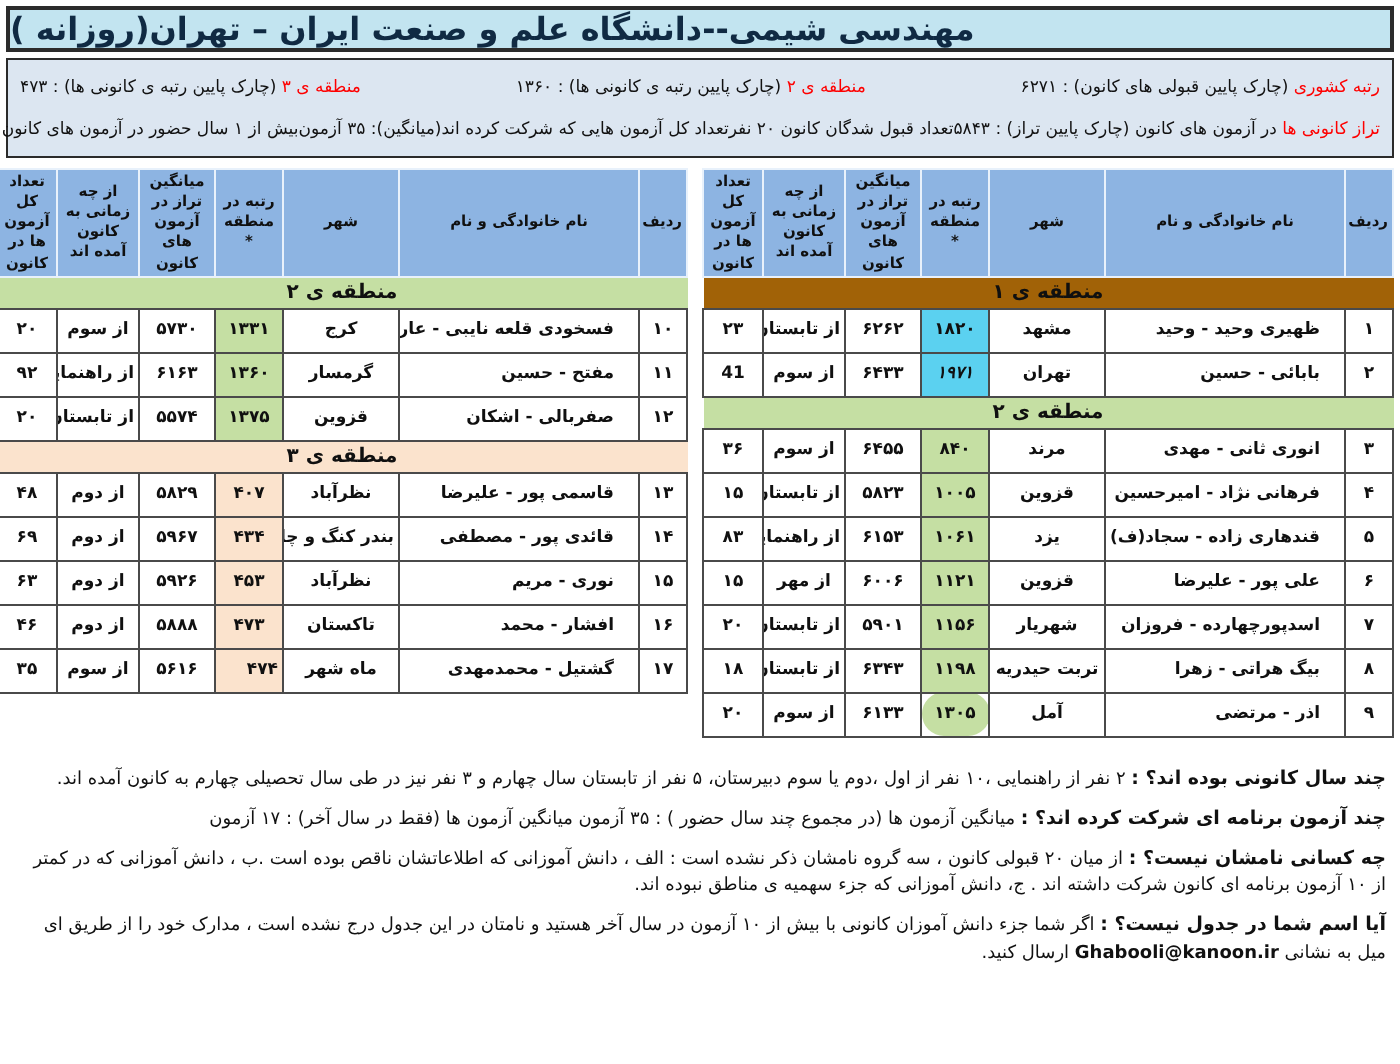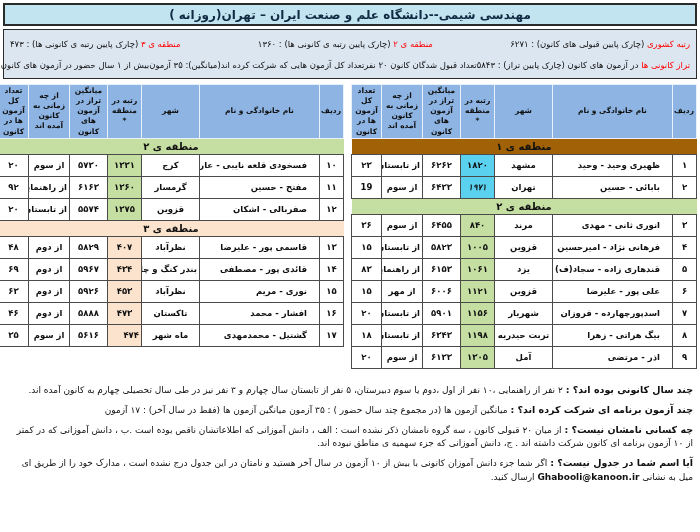--- a/index.html
+++ b/index.html
@@ -2,22 +2,22 @@
 <html lang="fa" dir="rtl"><head>
 <meta charset="utf-8">
 <style>
   * { box-sizing: border-box; margin: 0; padding: 0; }
   html,body { width: 700px; height: 532px; background:#fff; }
   body { font-family: "DejaVu Sans", sans-serif; direction: rtl; }
   .page { width: 700px; height: 532px; padding: 3px 3px 0 3px; overflow: hidden; }
 
   .title-bar {
     border: 2px solid #2b2b2b; background: #c2e4f0; height: 23px;
-    display: flex; align-items: center; justify-content: center;
-    font-weight: bold; font-size: 12px; color: #102a43;
+    display: flex; align-items: center; justify-content: flex-end;
+    font-weight: bold; font-size: 16px; color: #102a43;
   }
   .info-panel {
     border: 1.5px solid #2b2b2b; background: #dce6f1; margin-top: 3px;
     padding: 3px 6px; height: 50px;
     display: flex; flex-direction: column; justify-content: space-around;
   }
   .info-row { display: flex; justify-content: space-between; align-items: center; }
   .info-cell { font-size: 8.5px; font-weight: normal; color: #111; white-space: nowrap; }
   .red-label { color: #fe0000; }
 
@@ -97,21 +97,21 @@
             <td>از تابستان</td>
             <td>۲۳</td>
           </tr>
           <tr>
             <td>۲</td>
             <td class="name-cell">بابائی - حسین</td>
             <td>تهران</td>
             <td style="background: rgb(91, 209, 240); font-style: italic;">۱۹۷۱</td>
             <td>۶۴۳۳</td>
             <td>از سوم</td>
-            <td>19</td>
+            <td>41</td>
           </tr>
           <tr class="section-row">
             <td colspan="7" style="background: rgb(197, 223, 163);">منطقه ی ۲</td>
           </tr>
           <tr>
             <td>۳</td>
             <td class="name-cell">انوری ثانی - مهدی</td>
             <td>مرند</td>
             <td style="background: rgb(197, 223, 163);">۸۴۰</td>
             <td>۶۴۵۵</td>
@@ -160,21 +160,21 @@
             <td>تربت حیدریه</td>
             <td style="background: rgb(197, 223, 163);">۱۱۹۸</td>
             <td>۶۳۴۳</td>
             <td>از تابستان</td>
             <td>۱۸</td>
           </tr>
           <tr>
             <td>۹</td>
             <td class="name-cell">اذر - مرتضی</td>
             <td>آمل</td>
-            <td style="background: rgb(197, 223, 163);">۱۳۰۵</td>
+            <td style="background: rgb(197, 223, 163); border-radius: 11px;">۱۳۰۵</td>
             <td>۶۱۳۳</td>
             <td>از سوم</td>
             <td>۲۰</td>
           </tr>
         </tbody>
       </table>
       <table>
         <colgroup>
           <col style="width: 24px;">
           <col style="width: 120px;">

